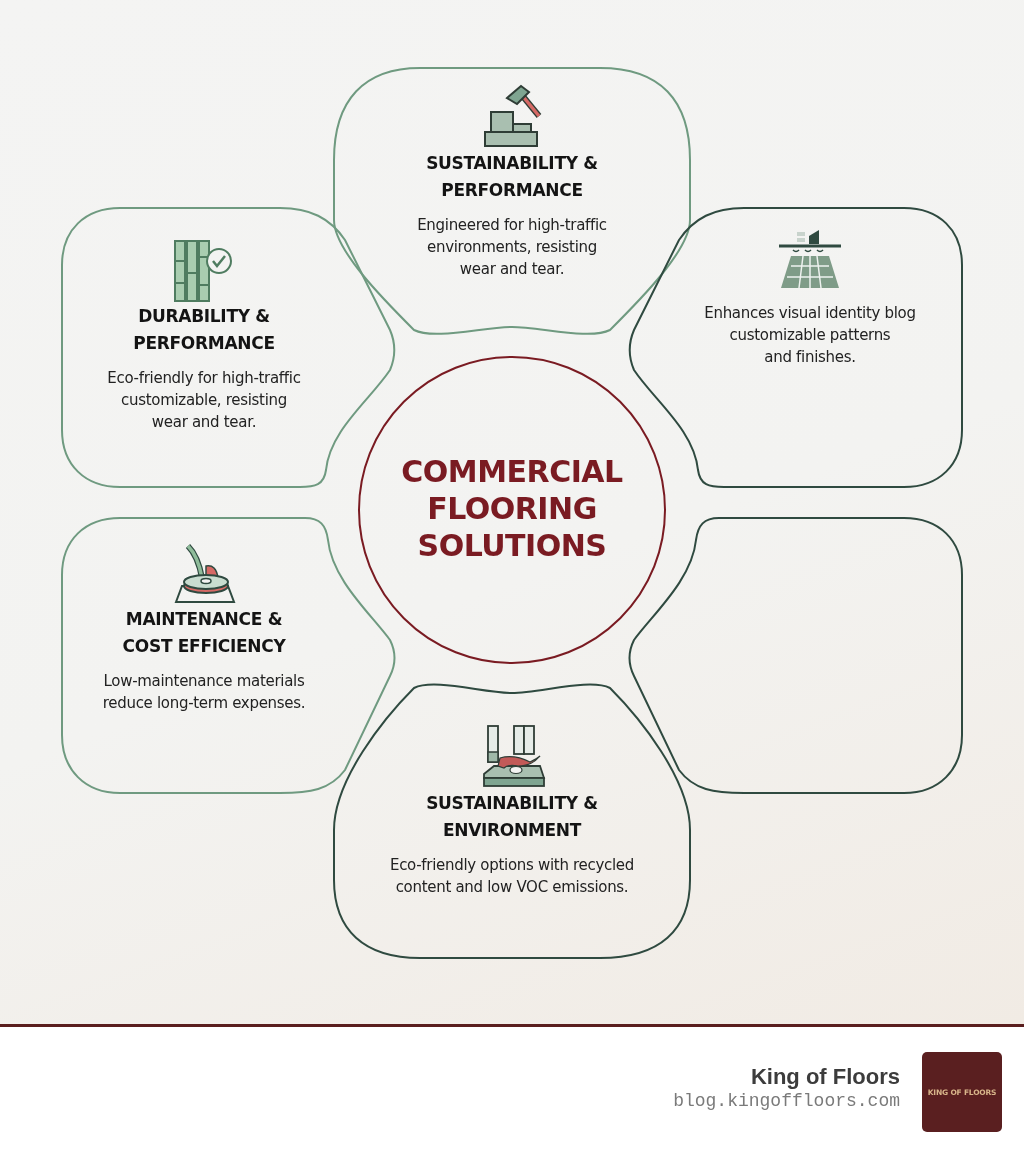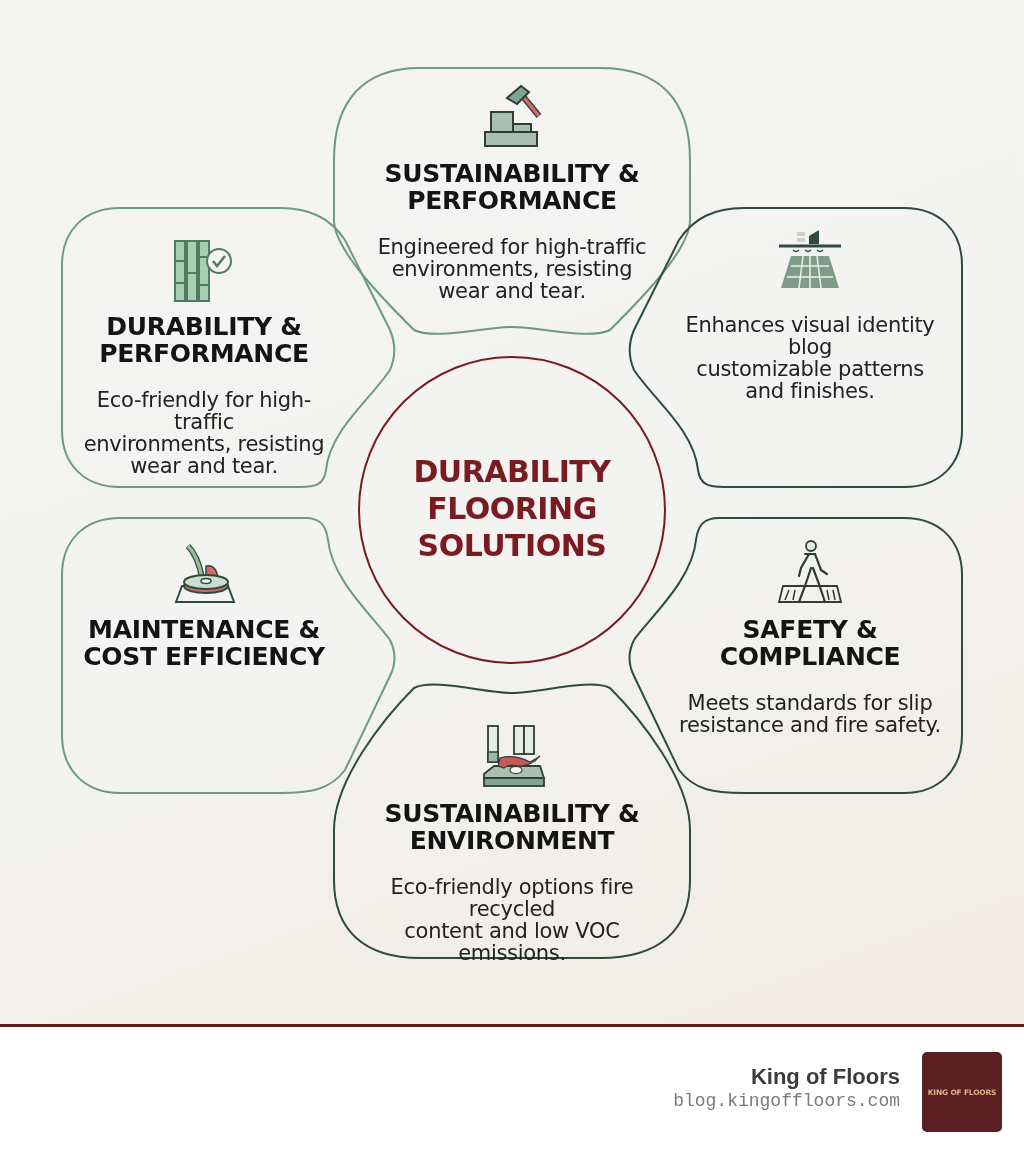--- a/index.html
+++ b/index.html
@@ -16,26 +16,26 @@
     position: absolute; left: 0; top: 1024px; width: 1024px; height: 3px;
     background: #5a1e1e;
   }
   svg.shapes { position: absolute; left: 0; top: 0; }
   .card {
     position: absolute; text-align: center; color: #141414;
   }
   .card .icon { display: block; margin: 0 auto; }
   .card .title {
     font-family: "DejaVu Sans", sans-serif; font-weight: bold;
-    font-size: 25px; line-height: 27px; letter-spacing: -0.3px;
-    white-space: pre-line; margin-top: 10px;
+    font-size: 17px; line-height: 27px; letter-spacing: -0.3px;
+    white-space: pre-line; 
   }
   .card .desc {
-    font-family: "DejaVu Sans", sans-serif; font-size: 21px; line-height: 22px;
-    color: #222; white-space: pre-line; margin-top: 22px; letter-spacing: -0.3px;
+    font-family: "DejaVu Sans", sans-serif; font-size: 15px; line-height: 22px;
+    color: #222; white-space: pre-line; margin-top: 10px; letter-spacing: -0.3px;
   }
   .center-title {
     position: absolute; left: 360px; top: 356px; width: 304px; height: 304px;
     display: flex; align-items: center; justify-content: center; text-align: center;
     font-family: "DejaVu Sans", sans-serif; font-weight: bold; font-size: 30px; line-height: 37px;
     color: #7a1b22; white-space: pre-line; letter-spacing: -0.5px;
   }
   .footer-brand {
     position: absolute; right: 124px; top: 1064px; text-align: right;
   }
@@ -68,21 +68,21 @@
 
     <path d="M120,518 L305,518 C320,518 326,525 328,540 C332,580 372,615 390,640 C396,652 396,664 390,676 L345,770 C330,790 310,793 280,793 L120,793 C85,793 62,770 62,735 L62,575 C62,540 85,518 120,518 Z" fill="none" stroke="#6f9a80" stroke-width="2"></path>
 
     <path d="M904,518 L719,518 C704,518 698,525 696,540 C692,580 652,615 634,640 C628,652 628,664 634,676 L679,770 C694,790 714,793 744,793 L904,793 C939,793 962,770 962,735 L962,575 C962,540 939,518 904,518 Z" fill="none" stroke="#2f4a40" stroke-width="2"></path>
 
     <path d="M414,688 C434,678 484,693 512,693 C540,693 590,678 610,688 C640,718 690,780 690,830 L690,880 C690,930 660,958 600,958 L420,958 C364,958 334,930 334,880 L334,830 C334,780 384,718 414,688 Z" fill="none" stroke="#2f4a40" stroke-width="2"></path>
 
     <circle cx="512" cy="510" r="153" fill="none" stroke="#7a1b22" stroke-width="2"></circle>
   </svg>
 
-  <div class="center-title">DURABILITY
+  <div class="center-title">COMMERCIAL
 FLOORING
 SOLUTIONS</div>
 
   <div class="card" style="left:362px; top:80px; width:300px;">
     <svg class="icon" width="70" height="70" viewBox="0 0 70 70">
       <rect x="14" y="32" width="22" height="22" fill="#a9bfb0" stroke="#2f3d36" stroke-width="2"></rect>
       <rect x="36" y="44" width="18" height="10" fill="#a9bfb0" stroke="#2f3d36" stroke-width="2"></rect>
       <rect x="8" y="52" width="52" height="14" fill="#a9bfb0" stroke="#2f3d36" stroke-width="2"></rect>
       <line x1="44" y1="14" x2="62" y2="36" stroke="#2f3d36" stroke-width="6"></line>
       <line x1="44" y1="14" x2="62" y2="36" stroke="#d66a66" stroke-width="3.5"></line>
@@ -104,21 +104,21 @@
       <line x1="18" y1="36" x2="28" y2="36" stroke="#4f7c60" stroke-width="2"></line>
       <line x1="30" y1="20" x2="40" y2="20" stroke="#4f7c60" stroke-width="2"></line>
       <line x1="6" y1="46" x2="16" y2="46" stroke="#4f7c60" stroke-width="2"></line>
       <line x1="30" y1="48" x2="40" y2="48" stroke="#4f7c60" stroke-width="2"></line>
       <circle cx="50" cy="24" r="12" fill="#f3f3f2" stroke="#4f7c60" stroke-width="2"></circle>
       <path d="M44,24 L48,29 L56,19" fill="none" stroke="#4f7c60" stroke-width="2.5"></path>
     </svg>
     <div class="title">DURABILITY &amp;
 PERFORMANCE</div>
     <div class="desc">Eco-friendly for high-traffic
-environments, resisting
+customizable, resisting
 wear and tear.</div>
   </div>
 
   <div class="card" style="left:676px; top:226px; width:268px;">
     <svg class="icon" width="70" height="66" viewBox="0 0 70 66">
       <rect x="22" y="6" width="8" height="4" fill="#c8d3cc"></rect>
       <rect x="22" y="12" width="8" height="4" fill="#c8d3cc"></rect>
       <path d="M34,18 L34,10 L44,4 L44,18 Z" fill="#2f4a40"></path>
       <line x1="4" y1="20" x2="66" y2="20" stroke="#2f4a40" stroke-width="3"></line>
       <path d="M18,24 q3,3 6,0 M30,24 q3,3 6,0 M42,24 q3,3 6,0" fill="none" stroke="#2f4a40" stroke-width="1.5"></path>
@@ -135,49 +135,39 @@
       <path d="M10,64 L16,48 L62,48 L68,64 Z" fill="none" stroke="#2f4a40" stroke-width="2"></path>
       <path d="M22,8 Q32,18 36,40" fill="none" stroke="#2f4a40" stroke-width="6"></path>
       <path d="M22,8 Q32,18 36,40" fill="none" stroke="#8fbc9a" stroke-width="3.5"></path>
       <path d="M40,28 Q50,26 52,40 L40,40 Z" fill="#d66a66" stroke="#2f4a40" stroke-width="1.5"></path>
       <ellipse cx="40" cy="48" rx="22" ry="7" fill="#d66a66" stroke="#2f4a40" stroke-width="2"></ellipse>
       <ellipse cx="40" cy="44" rx="22" ry="7" fill="#c9ddd0" stroke="#2f4a40" stroke-width="2"></ellipse>
       <ellipse cx="40" cy="43" rx="5" ry="2.5" fill="#f3f3f2" stroke="#2f4a40" stroke-width="1.5"></ellipse>
     </svg>
     <div class="title">MAINTENANCE &amp;
 COST EFFICIENCY</div>
+    <div class="desc">Low-maintenance materials
+reduce long-term expenses.</div>
   </div>
 
-  <div class="card" style="left:676px; top:538px; width:268px;">
-    <svg class="icon" width="70" height="68" viewBox="0 0 70 68">
-      <circle cx="36" cy="8" r="5" fill="#e6ece8" stroke="#2f3d36" stroke-width="1.8"></circle>
-      <path d="M30,16 L40,16 L46,32 L52,36 M34,16 L26,30 L24,38 M36,30 L30,48 L24,64 M38,30 L44,46 L50,64" fill="none" stroke="#2f3d36" stroke-width="2.2" stroke-linecap="round"></path>
-      <path d="M8,48 L62,48 L66,64 L4,64 Z" fill="none" stroke="#2f3d36" stroke-width="1.8"></path>
-      <path d="M14,52 L10,62 M20,52 L18,62 M52,52 L54,62 M58,52 L60,62" stroke="#2f3d36" stroke-width="1.5"></path>
-    </svg>
-    <div class="title">SAFETY &amp;
-COMPLIANCE</div>
-    <div class="desc">Meets standards for slip
-resistance and fire safety.</div>
-  </div>
 
   <div class="card" style="left:352px; top:722px; width:320px;">
     <svg class="icon" width="76" height="68" viewBox="0 0 76 68">
       <rect x="14" y="4" width="10" height="36" fill="#e6ece8" stroke="#2f3d36" stroke-width="1.8"></rect>
       <rect x="14" y="30" width="10" height="10" fill="#9fb8a8" stroke="#2f3d36" stroke-width="1.5"></rect>
       <rect x="40" y="4" width="10" height="28" fill="#e6ece8" stroke="#2f3d36" stroke-width="1.8"></rect>
       <rect x="50" y="4" width="10" height="28" fill="#e6ece8" stroke="#2f3d36" stroke-width="1.8"></rect>
       <path d="M10,52 L20,44 L66,44 L70,56 L10,56 Z" fill="#a9bfb0" stroke="#2f3d36" stroke-width="1.8"></path>
       <rect x="10" y="56" width="60" height="8" fill="#7fa591" stroke="#2f3d36" stroke-width="1.8"></rect>
       <path d="M26,36 Q40,32 56,40 Q64,36 66,34 Q58,44 44,44 Q34,42 30,46 L24,44 Z" fill="#c25a58" stroke="#2f3d36" stroke-width="1.2"></path>
       <ellipse cx="42" cy="48" rx="6" ry="3.5" fill="#f3f3f2" stroke="#2f3d36" stroke-width="1.2"></ellipse>
     </svg>
     <div class="title">SUSTAINABILITY &amp;
 ENVIRONMENT</div>
-    <div class="desc">Eco-friendly options fire recycled
+    <div class="desc">Eco-friendly options with recycled
 content and low VOC emissions.</div>
   </div>
 </div>
 
 <div class="divider"></div>
 
 <div class="footer-brand">
   <div class="name">King of Floors</div>
   <div class="url">blog.kingoffloors.com</div>
 </div>

